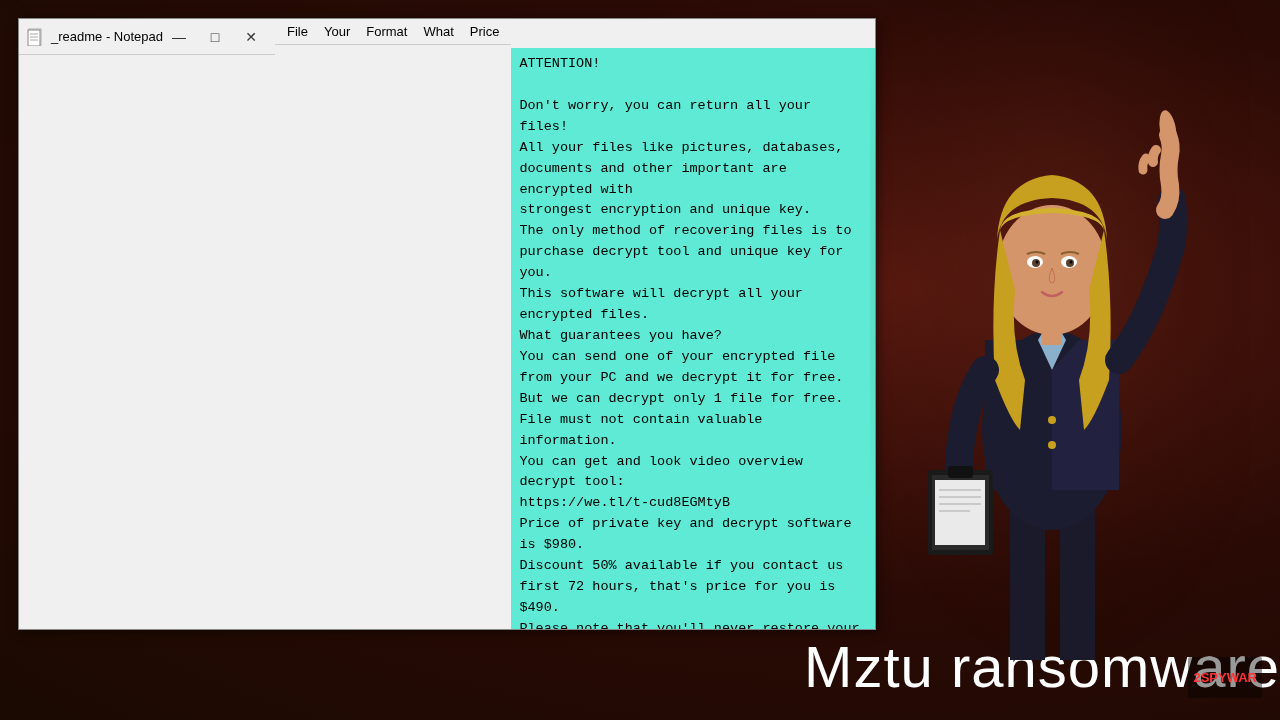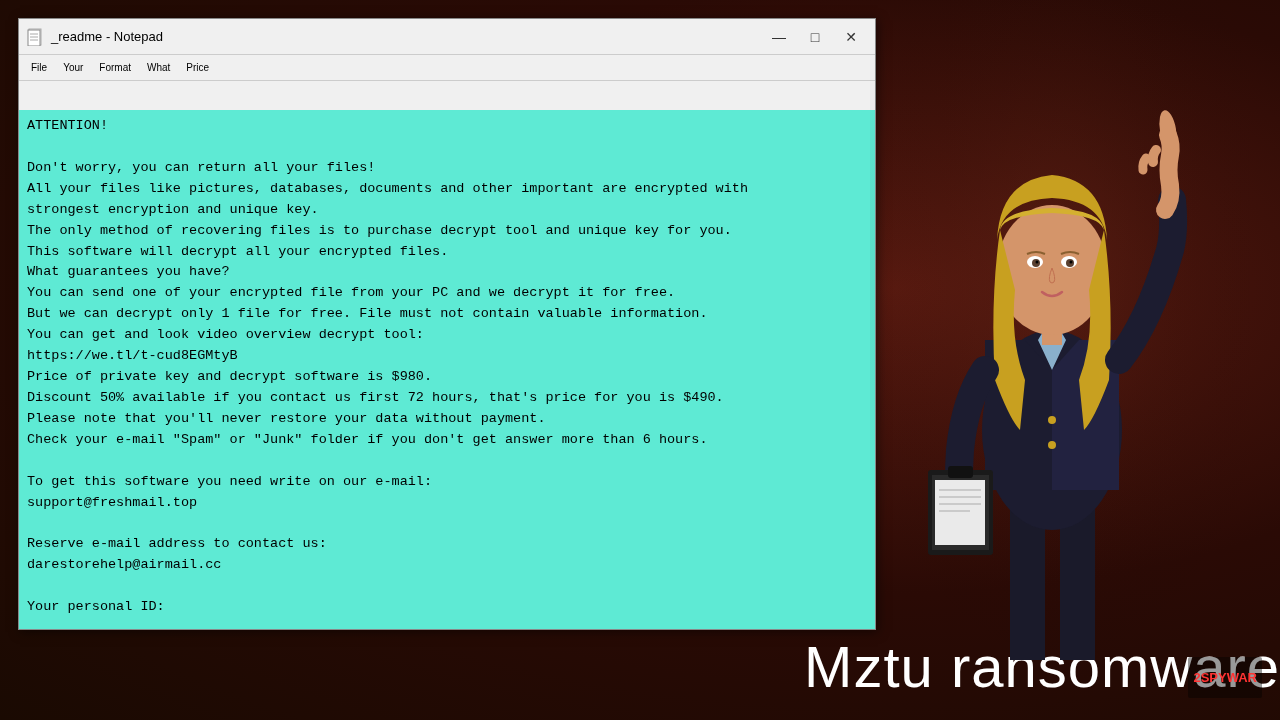--- a/index.html
+++ b/index.html
@@ -24,21 +24,20 @@
     .notepad-window {
       position: absolute;
       top: 18px;
       left: 18px;
       width: 858px;
       height: 612px;
       background: #f0f0f0;
       border: 1px solid #888;
       box-shadow: 2px 2px 10px rgba(0,0,0,0.5);
       display: flex;
-      flex-direction: column;
     }
 
     
     .title-bar {
       background: #f0f0f0;
       height: 36px;
       display: flex;
       align-items: center;
       padding: 0 8px;
       border-bottom: 1px solid #ccc;
@@ -84,21 +83,21 @@
       height: 26px;
       display: flex;
       align-items: center;
       padding: 0 4px;
       border-bottom: 1px solid #ccc;
       flex-shrink: 0;
     }
 
     .menu-item {
       padding: 2px 8px;
-      font-size: 10px;
+      font-size: 13px;
       font-family: 'Segoe UI', Arial, sans-serif;
       color: #000;
       cursor: pointer;
       border-radius: 3px;
     }
 
     
     .notepad-content {
       flex: 1;
       background: #5eead4;

